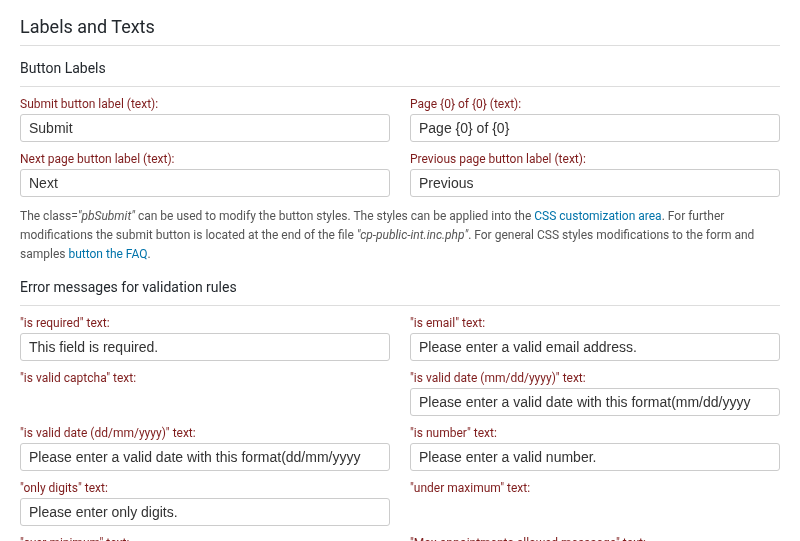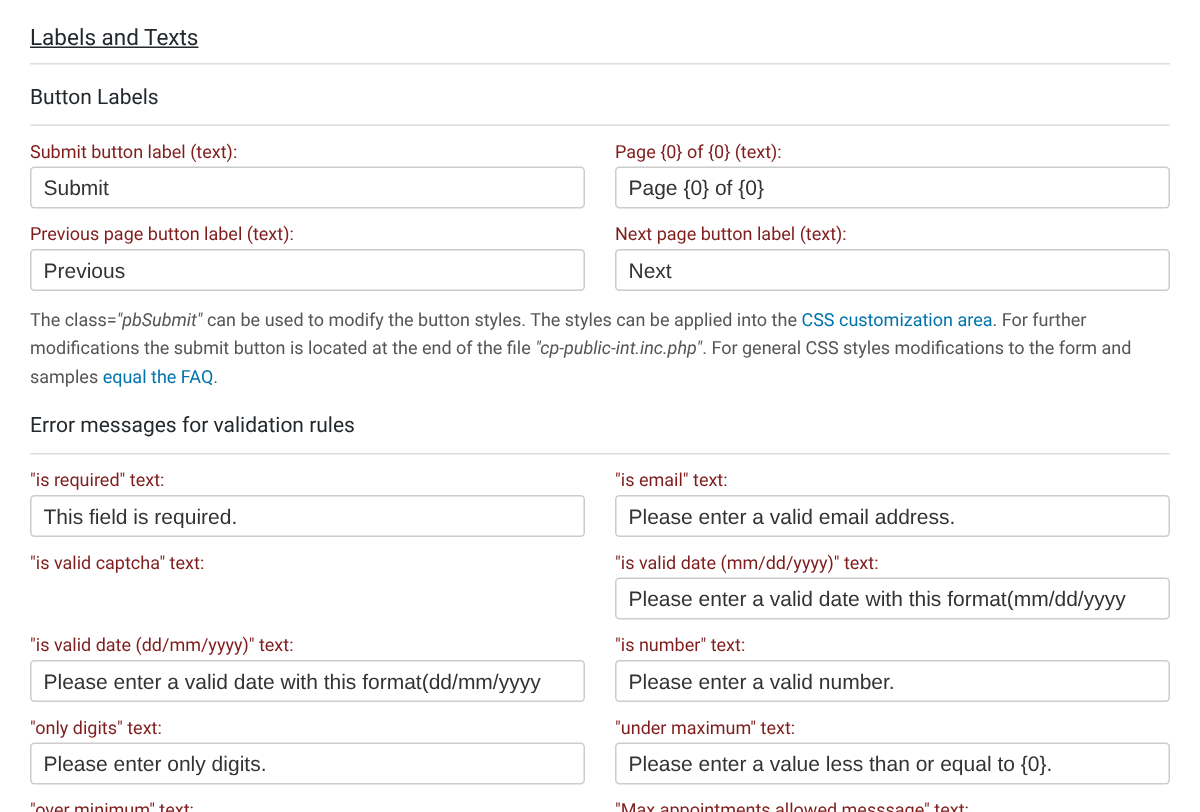--- a/index.html
+++ b/index.html
@@ -11,27 +11,26 @@
     }
     .page-wrapper {
       background: #fff;
       max-width: 800px;
       margin: 0 auto;
       padding: 16px 20px 80px 20px;
       min-height: 541px;
       position: relative;
     }
     h1.page-title {
-      font-size: 15px;
+      font-size: 18px;
       font-weight: 400;
       color: #23282d;
       margin-bottom: 12px;
       padding-bottom: 8px;
       border-bottom: 1px solid #ddd;
-      text-decoration: underline;
     }
     h2.section-title {
       font-size: 14px;
       font-weight: 400;
       color: #23282d;
       margin: 14px 0 10px 0;
     }
     hr.divider {
       border: none;
       border-top: 1px solid #ddd;
@@ -87,31 +86,31 @@
       <input type="text" value="Submit" style="">
     </div>
     <div class="form-col">
       <label>Page {0} of {0} (text):</label>
       <input type="text" value="Page {0} of {0}" style="">
     </div>
   </div>
 
   <div class="form-row">
     <div class="form-col">
+      <label>Next page button label (text):</label>
+      <input type="text" value="Next" style="">
+    </div>
+    <div class="form-col">
       <label>Previous page button label (text):</label>
       <input type="text" value="Previous" style="">
-    </div>
-    <div class="form-col">
-      <label>Next page button label (text):</label>
-      <input type="text" value="Next" style="">
     </div>
   </div>
 
   <p class="info-text">
-    The class=<em>"pbSubmit"</em> can be used to modify the button styles. The styles can be applied into the <a>CSS customization area</a>. For further modifications the submit button is located at the end of the file <em>"cp-public-int.inc.php"</em>. For general CSS styles modifications to the form and samples <a>equal the FAQ</a>.
+    The class=<em>"pbSubmit"</em> can be used to modify the button styles. The styles can be applied into the <a>CSS customization area</a>. For further modifications the submit button is located at the end of the file <em>"cp-public-int.inc.php"</em>. For general CSS styles modifications to the form and samples <a>button the FAQ</a>.
   </p>
 
   <h2 class="section-title">Error messages for validation rules</h2>
   <hr class="divider">
 
   <div class="form-row">
     <div class="form-col">
       <label>"is required" text:</label>
       <input type="text" value="This field is required." style="">
     </div>
@@ -142,21 +141,20 @@
     </div>
   </div>
 
   <div class="form-row">
     <div class="form-col">
       <label>"only digits" text:</label>
       <input type="text" value="Please enter only digits." style="">
     </div>
     <div class="form-col">
       <label>"under maximum" text:</label>
-      <input type="text" value="Please enter a value less than or equal to {0}." style="">
     </div>
   </div>
 
   <div class="form-row">
     <div class="form-col">
       <label>"over minimum" text:</label>
 
     </div>
     <div class="form-col">
       <label>"Max appointments allowed messsage" text:</label>

